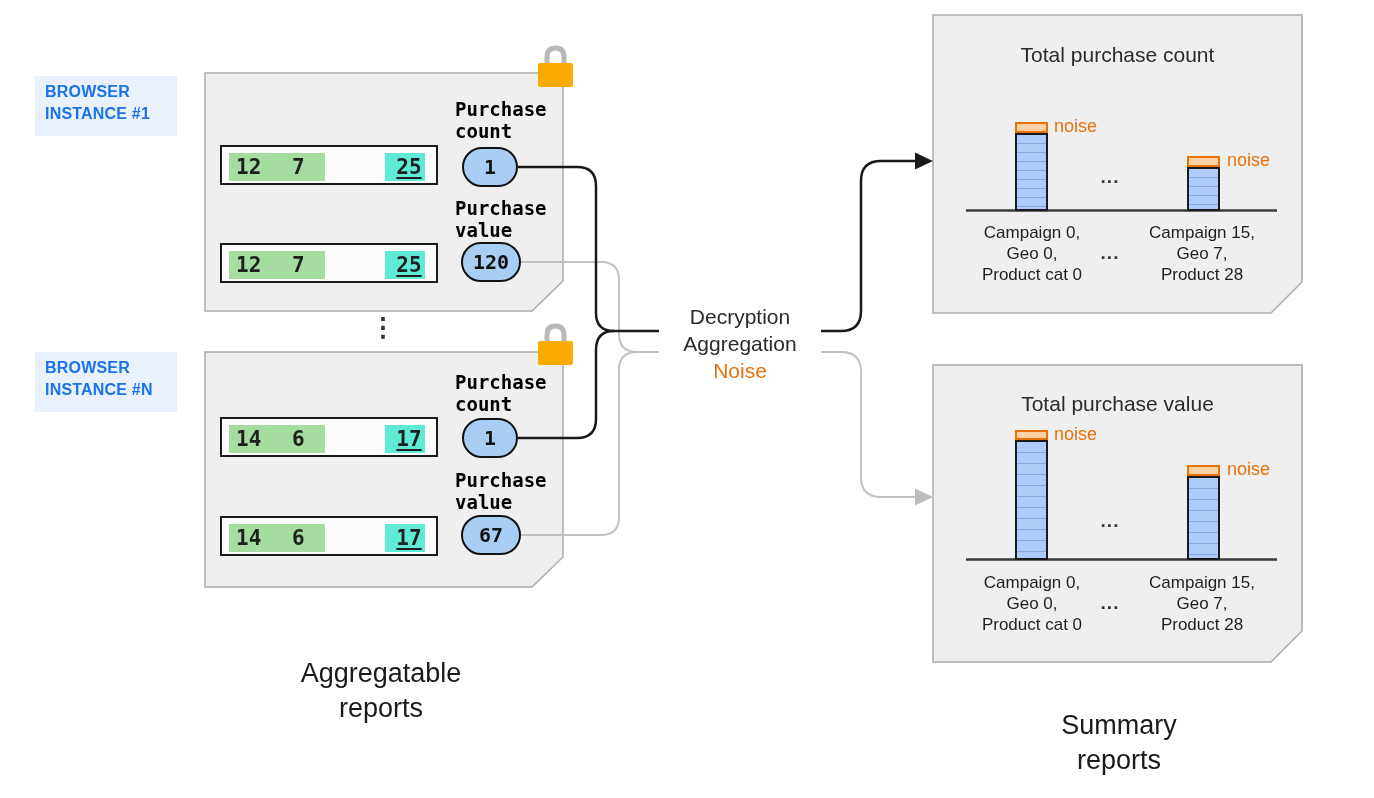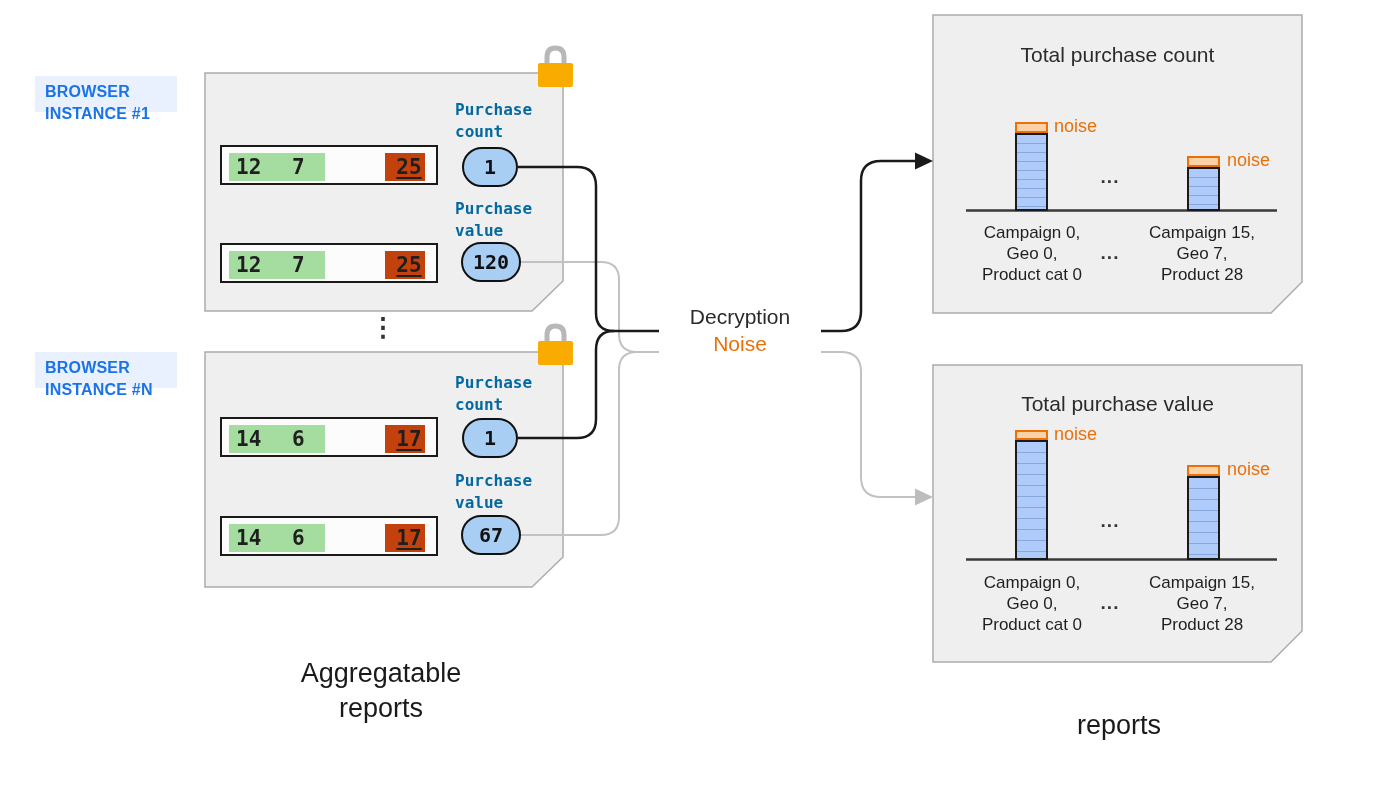--- a/index.html
+++ b/index.html
@@ -6,42 +6,42 @@
   #canvas {
     position:relative; width:1374px; height:798px; background:#ffffff;
     font-family:"Liberation Sans", sans-serif; overflow:hidden;
   }
   #canvas * { box-sizing:border-box; }
   .abs { position:absolute; }
   svg.layer { position:absolute; left:0; top:0; }
 
   
   .browser-label {
-    width:142px; height:36px; background:#E8F1FD; color:#1A73E8;
+    width:142px; height:60px; background:#E8F1FD; color:#1A73E8;
     font-weight:bold; font-size:16px; line-height:22px;
     padding:5px 0 2px 10px; letter-spacing:.2px;
   }
 
   
   .row-box {
     width:218px; height:40px; background:#FCFCFC; border:2.5px solid #1a1a1a;
   }
   .cell {
     position:absolute; top:5.5px; height:28px; display:flex; align-items:center;
     font-family:"DejaVu Sans Mono", monospace; font-weight:bold; font-size:21px; color:#1f1f1f;
   }
   .cell.green { width:56px; background:#A5DDA1; padding-left:7px; }
   .cell.green.narrow { width:40px; }
-  .cell.yellow { width:40px; background:#c2410c; justify-content:center; padding-left:8px; }
+  .cell.yellow { width:40px; background:#5eead4; justify-content:center; padding-left:8px; }
   .cell.yellow span { text-decoration:underline; text-underline-offset:3px; }
 
   
   .mono-label {
-    font-family:"DejaVu Sans Mono", monospace; font-weight:bold; font-size:16px;
-    line-height:21.5px; color:#0369a1;
+    font-family:"DejaVu Sans Mono", monospace; font-weight:bold; font-size:19px;
+    line-height:21.5px; color:#000000;
   }
   .pill {
     background:#A9CEF4; border:2.5px solid #111; border-radius:20px;
     display:flex; align-items:center; justify-content:center;
     font-family:"DejaVu Sans Mono", monospace; font-weight:bold; font-size:20px; color:#111;
     height:40px;
   }
 
   .vdots { font-size:26px; font-weight:bold; color:#333; line-height:1; }
 
@@ -161,20 +161,21 @@
   <div class="abs pill" style="left:462px; top:418px; width:56px;">1</div>
 
   <div class="abs mono-label" style="left:455px; top:470px;">
     <div>Purchase</div>
     <div>value</div>
   </div>
   <div class="abs pill" style="left:461px; top:515px; width:60px;">67</div>
 
   <div class="abs process" style="left:650px; top:303px;">
     <div>Decryption</div>
+    <div>Aggregation</div>
     <div class="noise">Noise</div>
   </div>
 
   <div class="abs card-title" style="left:933px; top:43px;">Total purchase count</div>
 
   <div class="abs ncap" style="left:1015px; top:122px; height:11px;"></div>
   <div class="abs bar" style="left:1015px; top:133px; height:78px;"></div>
   <div class="abs noise-label" style="left:1054px; top:116px;">noise</div>
 
   <div class="abs ncap" style="left:1187px; top:156px; height:11px;"></div>
@@ -217,16 +218,17 @@
     <div>Campaign 15,</div>
     <div>Geo 7,</div>
     <div>Product 28</div>
   </div>
 
   <div class="abs caption" style="left:271px; top:656px;">
     <div>Aggregatable</div>
     <div>reports</div>
   </div>
   <div class="abs caption" style="left:1009px; top:708px;">
+    <div>Summary</div>
     <div>reports</div>
   </div>
 
 </div>
 
 </body></html>

